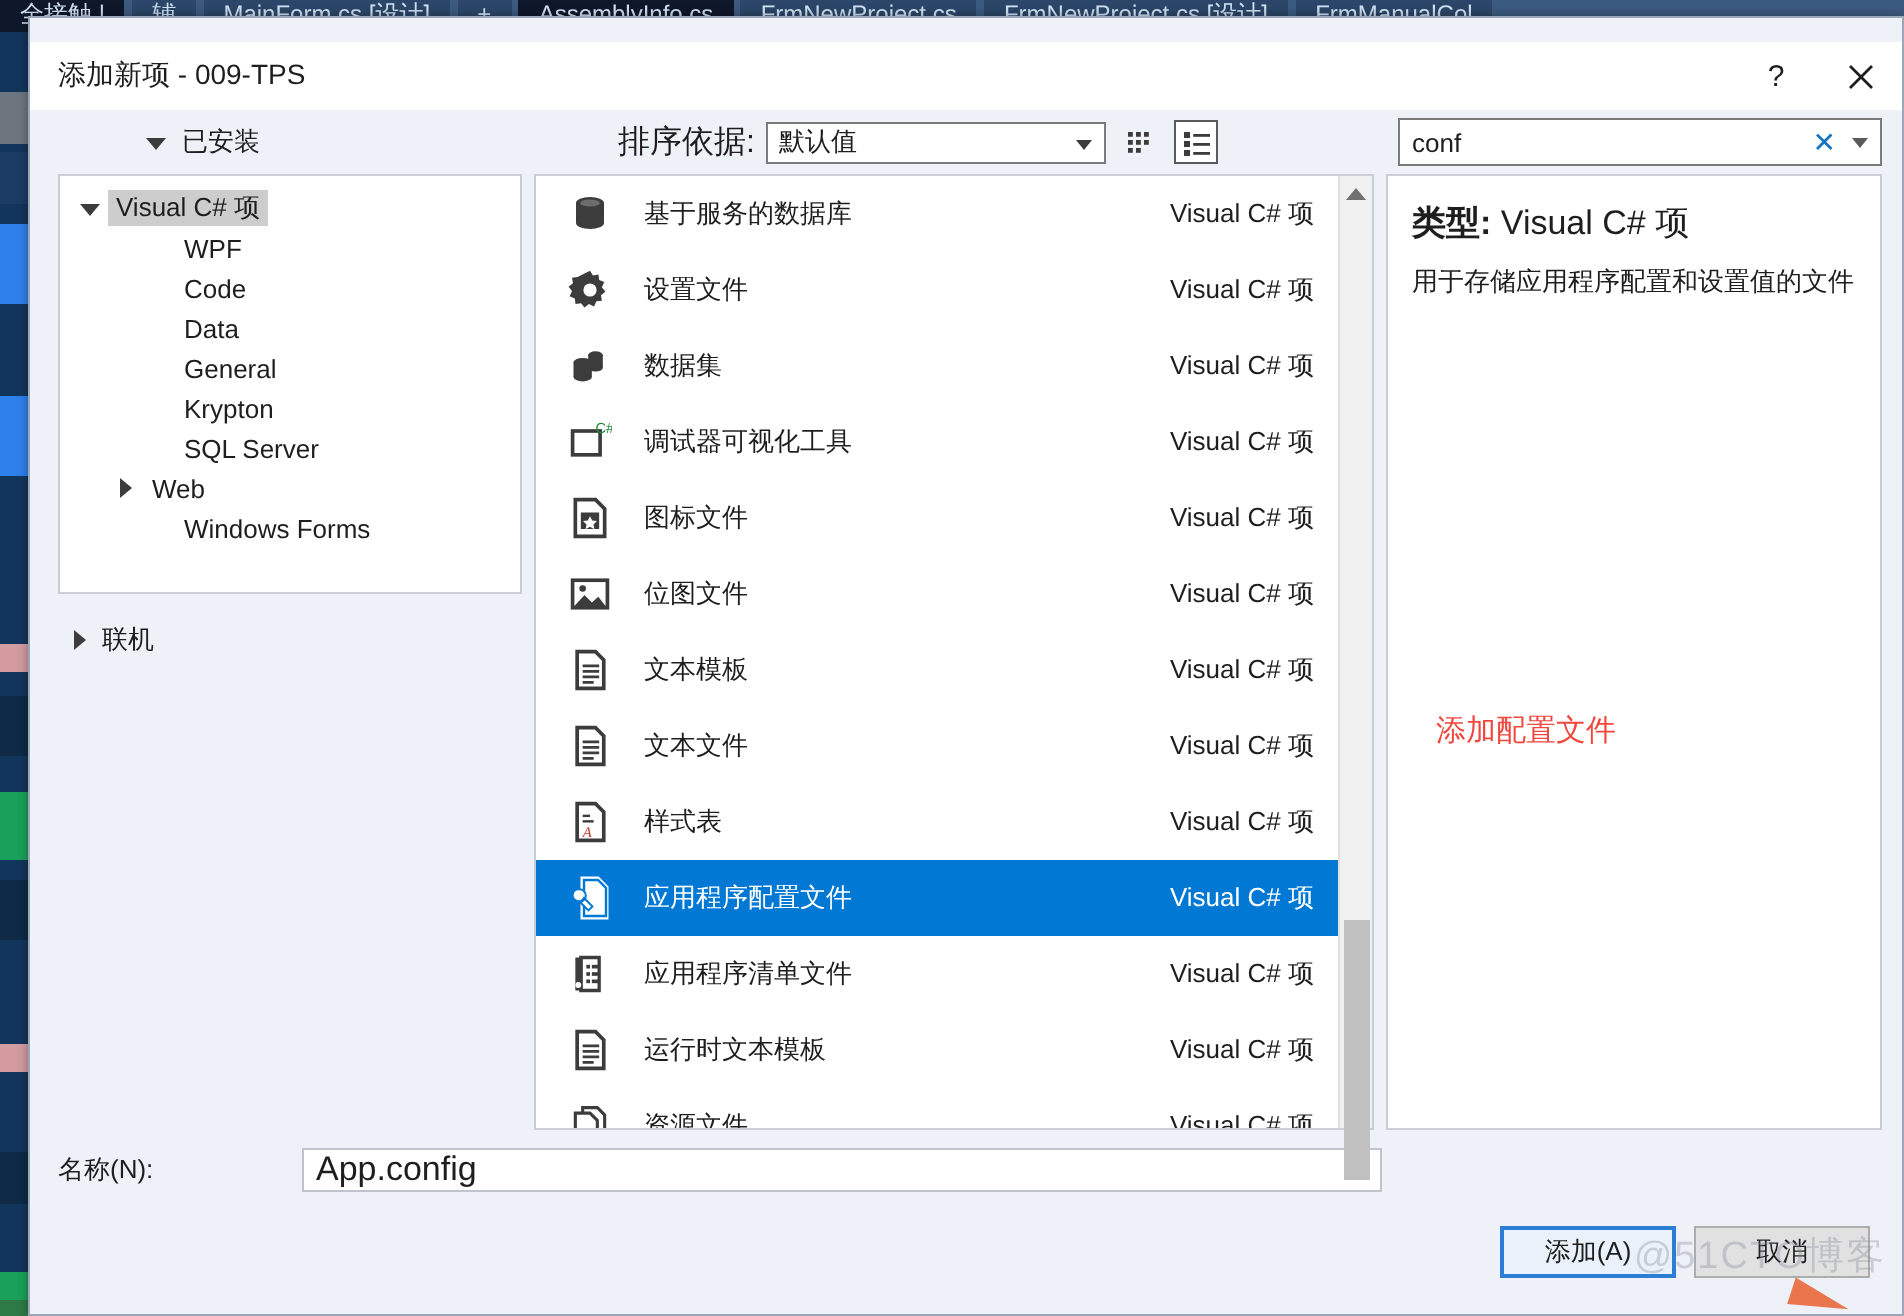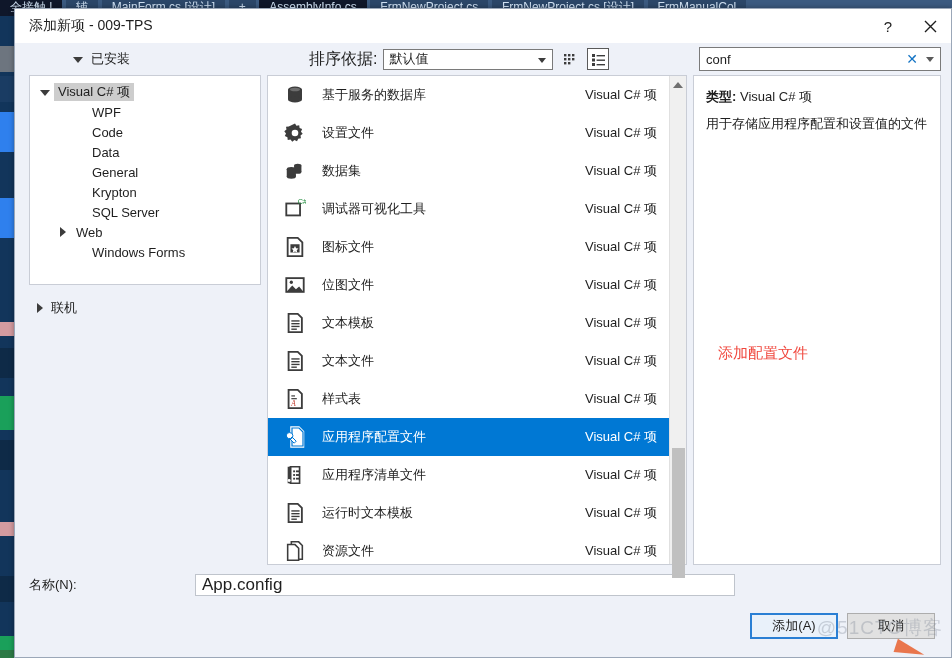--- a/index.html
+++ b/index.html
@@ -63,20 +63,21 @@
     box-shadow: 0 0 5px rgba(0,0,0,.35);
     display: flex; flex-direction: column;
   }
 
   
   #titlebar {
     height: 34px; min-height: 34px;
     background: #ffffff;
     display: flex; align-items: center;
     padding: 0 0 0 14px;
+    margin-top: 12px;
   }
   #dlg-title {
     font-size: 14px; color: #1e1e1e; flex: 1;
   }
   .titlebtn {
     width: 42px; height: 34px;
     display: flex; align-items: center; justify-content: center;
     color: #1e1e1e;
     font-size: 15px;
     cursor: default;
@@ -244,36 +245,35 @@
   }
 
   
   #detail-pane {
     width: 248px; min-width: 248px;
     background: #ffffff;
     border: 1px solid #c9cdd6;
     padding: 12px 12px 0 12px;
     position: relative;
   }
-  #detail-type { font-size: 13px; margin-bottom: 8px; }
+  #detail-type { font-size: 17px; margin-bottom: 8px; }
   #detail-type b { font-weight: bold; }
   #detail-desc { font-size: 13px; line-height: 1.5; }
   #annotation {
     position: absolute;
     left: 24px; top: 268px;
     color: #f0483e;
     font-size: 15px;
   }
 
   
   #name-row {
     height: 40px; min-height: 40px;
     display: flex; align-items: center;
     padding: 0 14px;
-    gap: 44px;
   }
   #name-label { width: 122px; font-size: 13px; }
   #name-input {
     width: 540px; height: 22px;
     background: #ffffff;
     border: 1px solid #bfc4cc;
     padding: 0 6px;
     font-family: inherit; font-size: 17px;
     color: #1e1e1e;
     outline: none;

